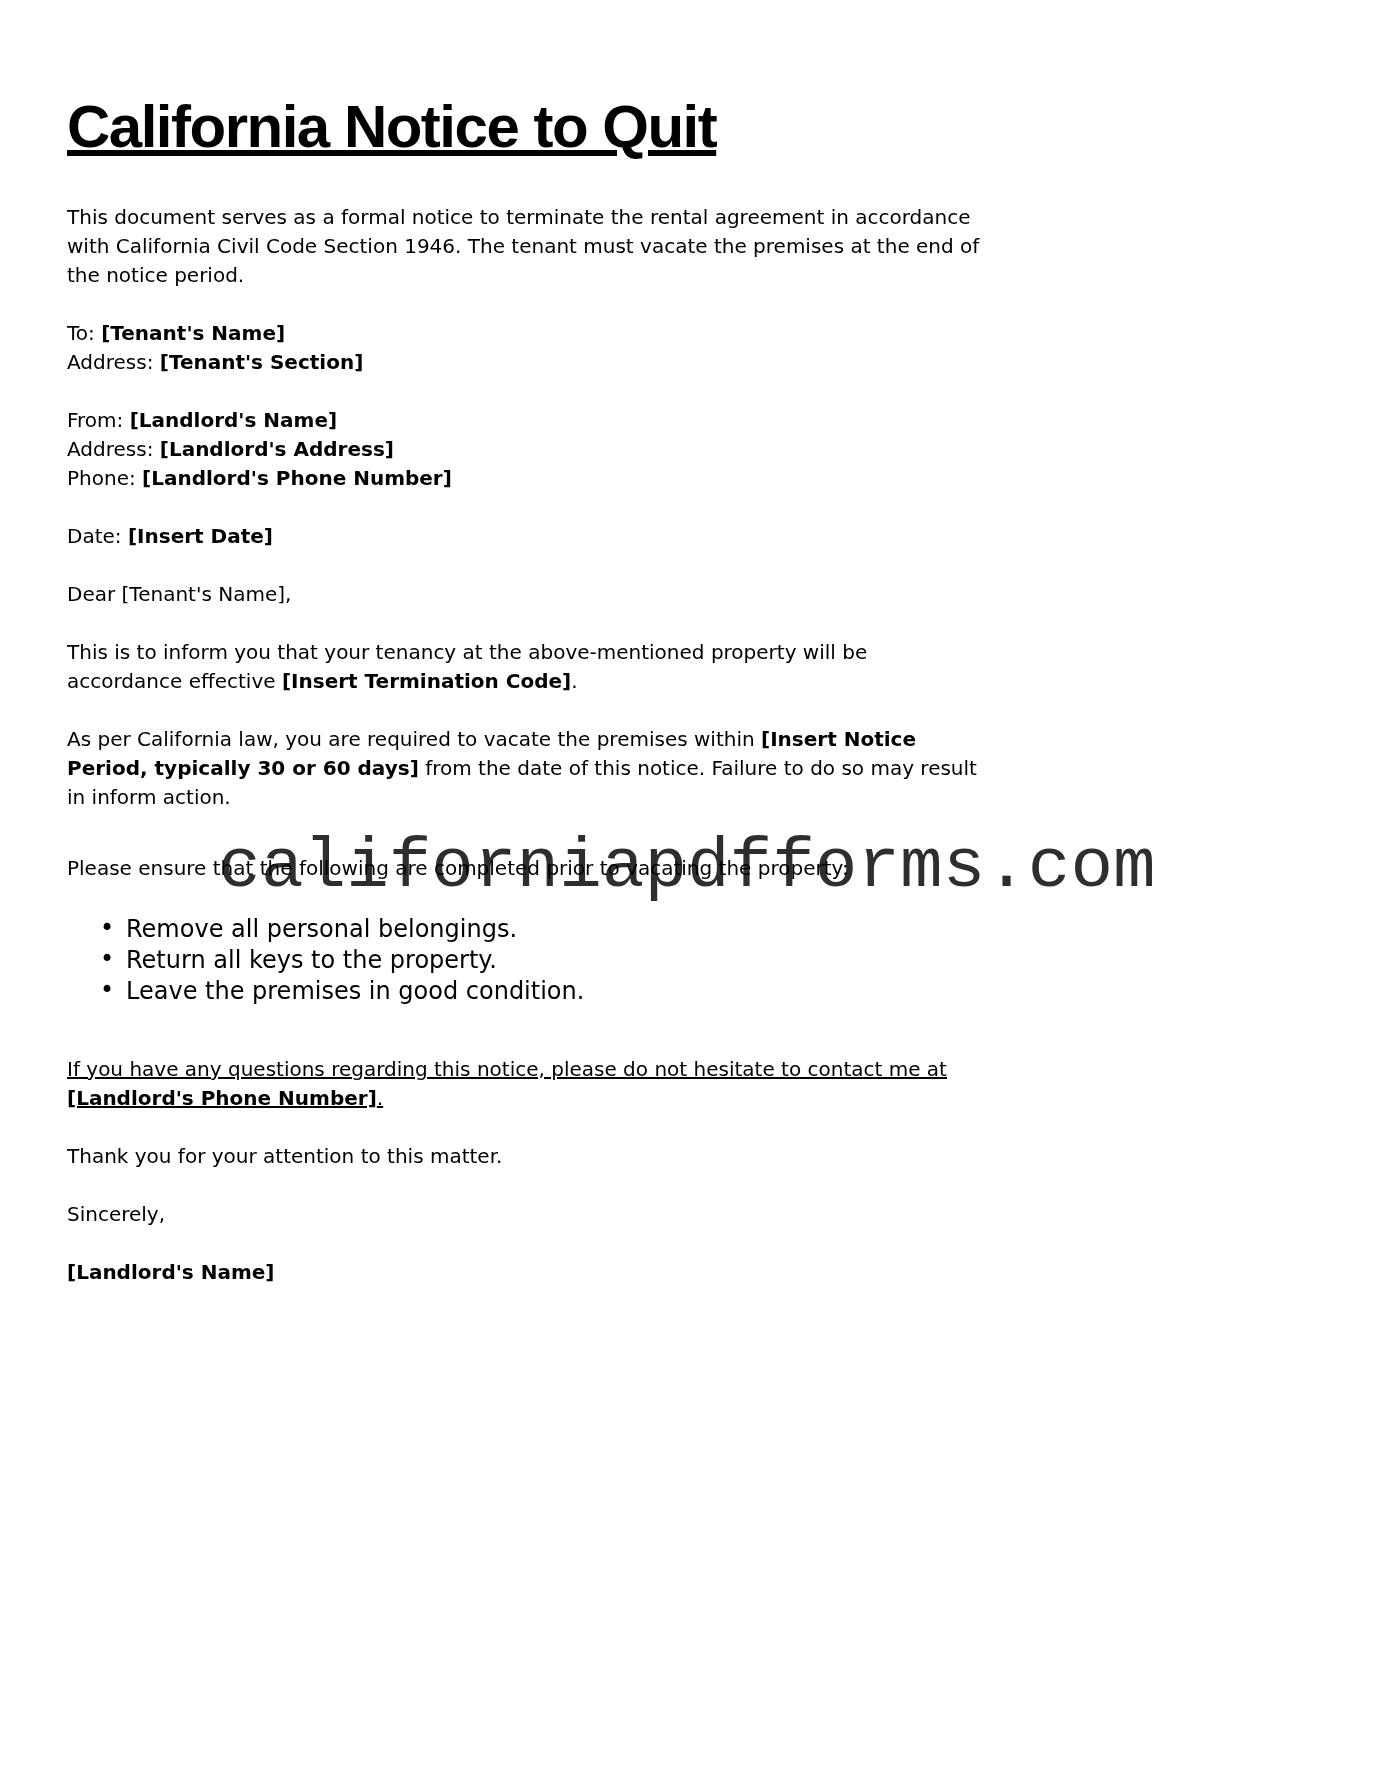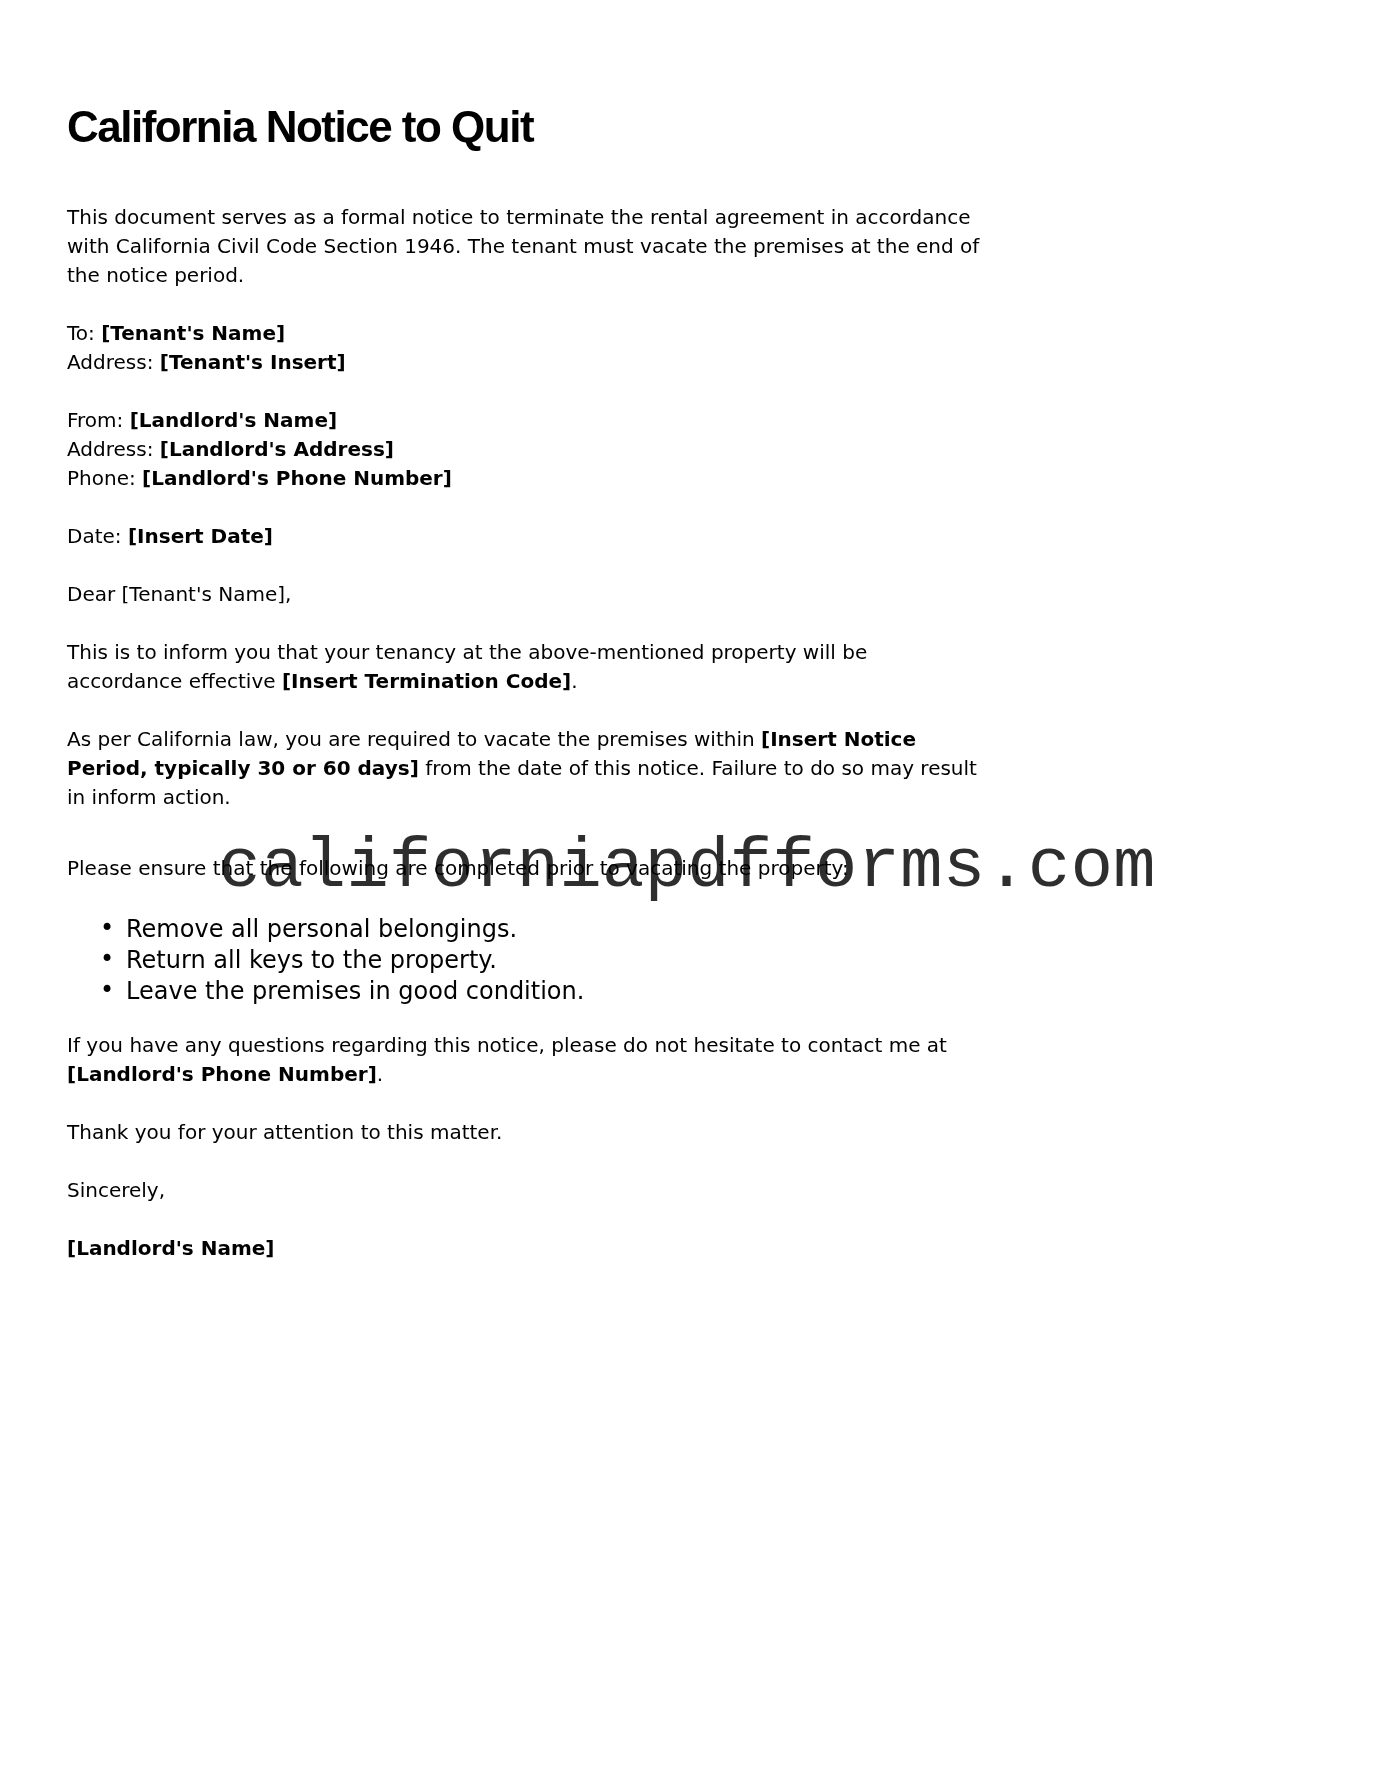--- a/index.html
+++ b/index.html
@@ -19,35 +19,36 @@
   .content {
     position: absolute;
     left: 67px;
     top: 94px;
     width: 1250px;
     z-index: 2;
   }
   .doc-title {
     margin: 0;
     font-family: "Liberation Sans", sans-serif;
-    font-size: 44px;
+    font-size: 60px;
     line-height: 66px;
     font-weight: bold;
     letter-spacing: -1.5px;
     color: #000000;
+    text-decoration: underline;
   }
   .para {
     margin: 29px 0 0 0;
     font-size: 20px;
     line-height: 29px;
     color: #000000;
   }
   .blk-intro-paragraph { margin-top: 43px; }
   .blk-checklist-intro { margin-top: 42px; }
-  .blk-questions-paragraph { margin-top: 24px; }
+  .blk-questions-paragraph { margin-top: 48px; text-decoration: underline; }
   .line {
     display: block;
     white-space: nowrap;
   }
   .seg-bold { font-weight: bold; }
   .checklist {
     list-style: none;
     margin: 31px 0 0 0;
     padding: 0 0 0 33px;
     font-size: 24px;
@@ -87,21 +88,21 @@
     <h1 class="doc-title">California Notice to Quit</h1>
 
     <div>
         <div class="para blk-intro-paragraph">
           <span class="line"><span class="seg">This document serves as a formal notice to terminate the rental agreement in accordance</span></span>
           <span class="line"><span class="seg">with California Civil Code Section 1946. The tenant must vacate the premises at the end of</span></span>
           <span class="line"><span class="seg">the notice period.</span></span>
         </div>
         <div class="para blk-tenant-block">
           <span class="line"><span class="seg">To: </span><span class="seg-bold">[Tenant's Name]</span></span>
-          <span class="line"><span class="seg">Address: </span><span class="seg-bold">[Tenant's Insert]</span></span>
+          <span class="line"><span class="seg">Address: </span><span class="seg-bold">[Tenant's Section]</span></span>
         </div>
         <div class="para blk-landlord-block">
           <span class="line"><span class="seg">From: </span><span class="seg-bold">[Landlord's Name]</span></span>
           <span class="line"><span class="seg">Address: </span><span class="seg-bold">[Landlord's Address]</span></span>
           <span class="line"><span class="seg">Phone: </span><span class="seg-bold">[Landlord's Phone Number]</span></span>
         </div>
         <div class="para blk-date-line">
           <span class="line"><span class="seg">Date: </span><span class="seg-bold">[Insert Date]</span></span>
         </div>
         <div class="para blk-salutation">

